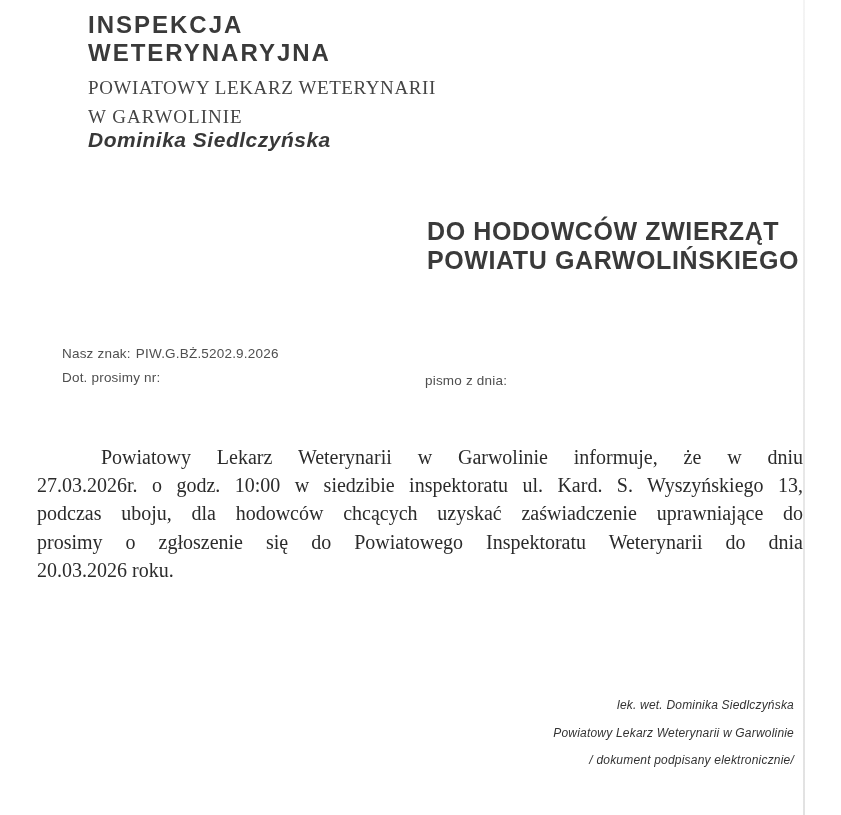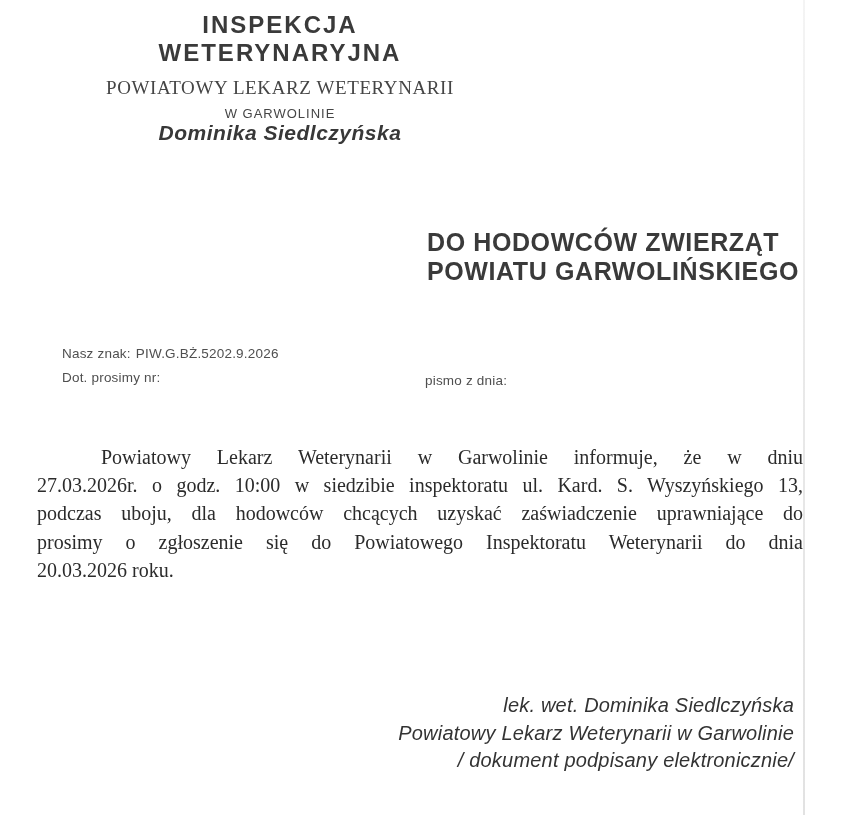--- a/index.html
+++ b/index.html
@@ -21,56 +21,56 @@
     height:815px;
     background:var(--paper);
     overflow:hidden;
   }
 
   
   .letterhead{
     position:absolute;
     left:88px; top:11px;
     width:384px;
-    text-align:center;
+    text-align:left;
   }
   .lh-agency{
     font-family:"Liberation Sans", sans-serif;
     font-size:24px;
     font-weight:700;
     letter-spacing:2px;
     color:var(--heading);
   }
   .lh-office{
     margin-top:10px;
     font-family:"Liberation Serif", serif;
     font-size:19px;
     letter-spacing:0.6px;
     color:#454545;
   }
   .lh-location{
     margin-top:7px;
-    font-family:Liberation Sans, sans-serif;
-    font-size:13px;
+    font-family:Liberation Serif, serif;
+    font-size:19px;
     letter-spacing:1px;
     color:#454545;
   }
   .lh-officer{
     font-family:"Liberation Sans", sans-serif;
     font-style:italic;
     font-weight:700;
     font-size:21px;
     letter-spacing:0.5px;
     color:#383838;
   }
 
   
   .addressee{
     position:absolute;
-    left:427px; top:228px;
+    left:427px; top:217px;
     font-weight:700;
     font-size:25px;
     line-height:29px;
     letter-spacing:0.6px;
     color:var(--heading);
   }
 
   
   .ref{
     position:absolute;
@@ -100,21 +100,21 @@
   }
   .body-line:first-child{ text-indent:64px; }
   .body-line:last-child{ text-align-last:left; }
 
   
   .signature{
     position:absolute;
     right:47px; top:692px;
     text-align:right;
     font-style:italic;
-    font-size:20px;
+    font-size:12px;
     line-height:27.5px;
     letter-spacing:0.2px;
     color:#333333;
   }
 
   
   .scan-line{
     position:absolute;
     left:803px; top:0;
     width:2px; height:815px;

